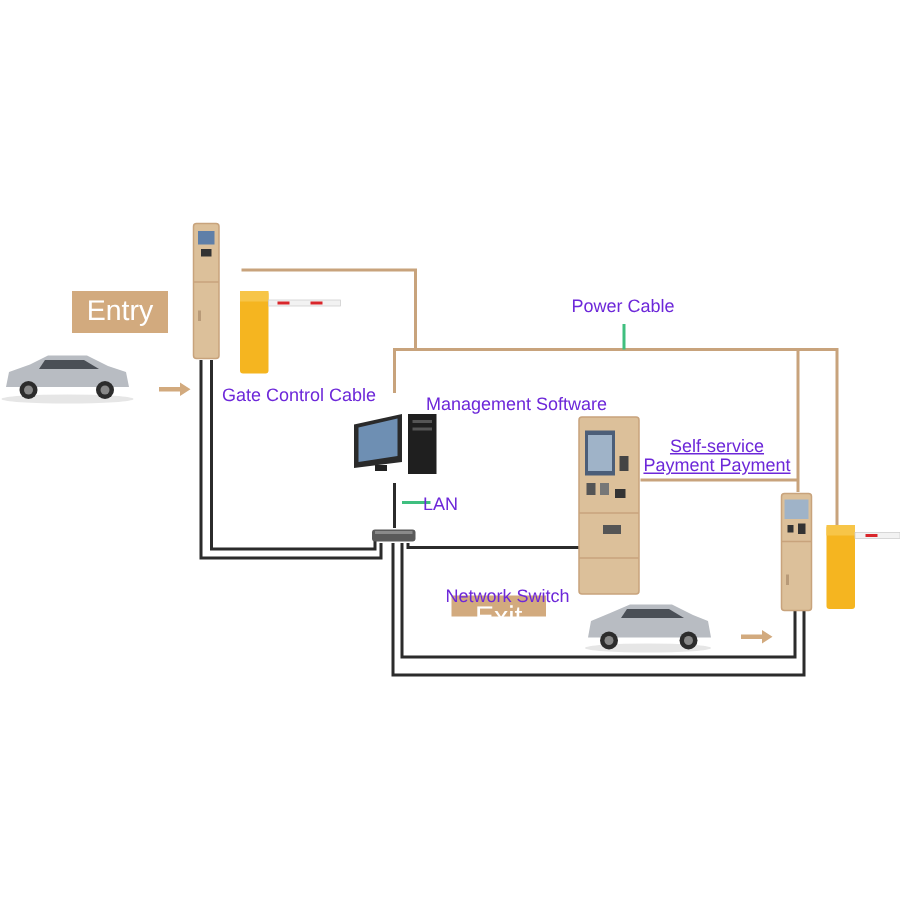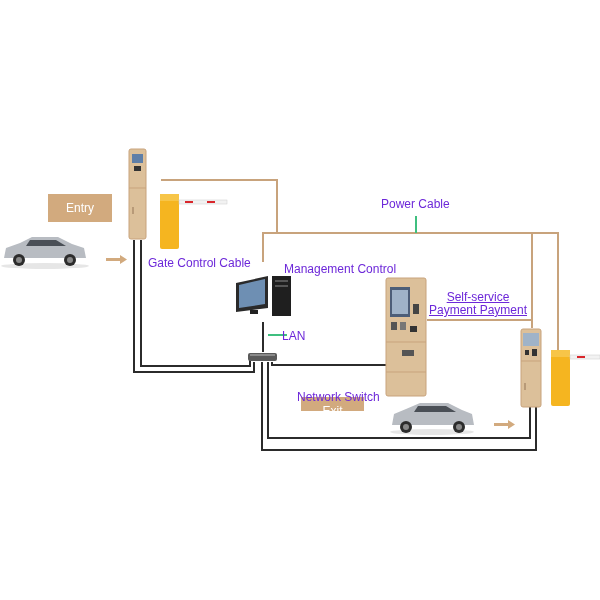--- a/index.html
+++ b/index.html
@@ -1,20 +1,20 @@
 <!DOCTYPE html>
 <html><head>
 <meta charset="utf-8">
 <style>
   html, body { margin:0; padding:0; background:#ffffff; }
   body { width:600px; height:600px; position:relative; overflow:hidden; font-family:"Liberation Sans", sans-serif; }
   svg.diagram { position:absolute; left:0; top:0; }
   .lbl { position:absolute; font-size:12px; color:#6d28d9; white-space:nowrap; }
   .lbl.center { text-align:center; line-height:13px; }
-  .tag { position:absolute; background:#d2aa7e; color:#fff; font-size:12px; text-align:center; }
+  .tag { position:absolute; background:#d2aa7e; color:#fff; font-size:19px; text-align:center; }
 </style>
 </head>
 <body>
 
 <svg class="diagram" width="600" height="600" viewBox="0 0 600 600">
 
   <g fill="none" stroke="#c8a37c" stroke-width="2">
     <polyline points="161,180 277,180 277,233"></polyline>
     <polyline points="263,262 263,233 558,233 558,350"></polyline>
     <polyline points="532,233 532,328"></polyline>
@@ -115,19 +115,19 @@
     <rect x="570" y="355" width="30" height="4" fill="#f2f2f2" stroke="#ccc" stroke-width="0.5"></rect>
     <rect x="577" y="356" width="8" height="2" fill="#d9262b"></rect>
   </g>
 </svg>
 
 <div class="tag" style="left:48px; top:194px; width:64px; height:28px; line-height:28px;">Entry</div>
 <div class="tag" style="left:301px; top:397px; width:63px; height:14px; line-height:29px;">Exit</div>
 
 <div class="lbl" style="left:381px; top:197px;">Power Cable</div>
 <div class="lbl" style="left:148px; top:256px;">Gate Control Cable</div>
-<div class="lbl" style="left:284px; top:262px;">Management Control</div>
+<div class="lbl" style="left:284px; top:262px;">Management Software</div>
 <div class="lbl" style="left:282px; top:329px;">LAN</div>
 <div class="lbl" style="left:297px; top:349px;margin-top:41px;">Network Switch</div>
 <div class="lbl center" style="left:428px; top:291px; width:100px;text-decoration:underline;">
   <div>Self-service</div>
   <div>Payment Payment</div>
 </div>
 
 </body></html>

